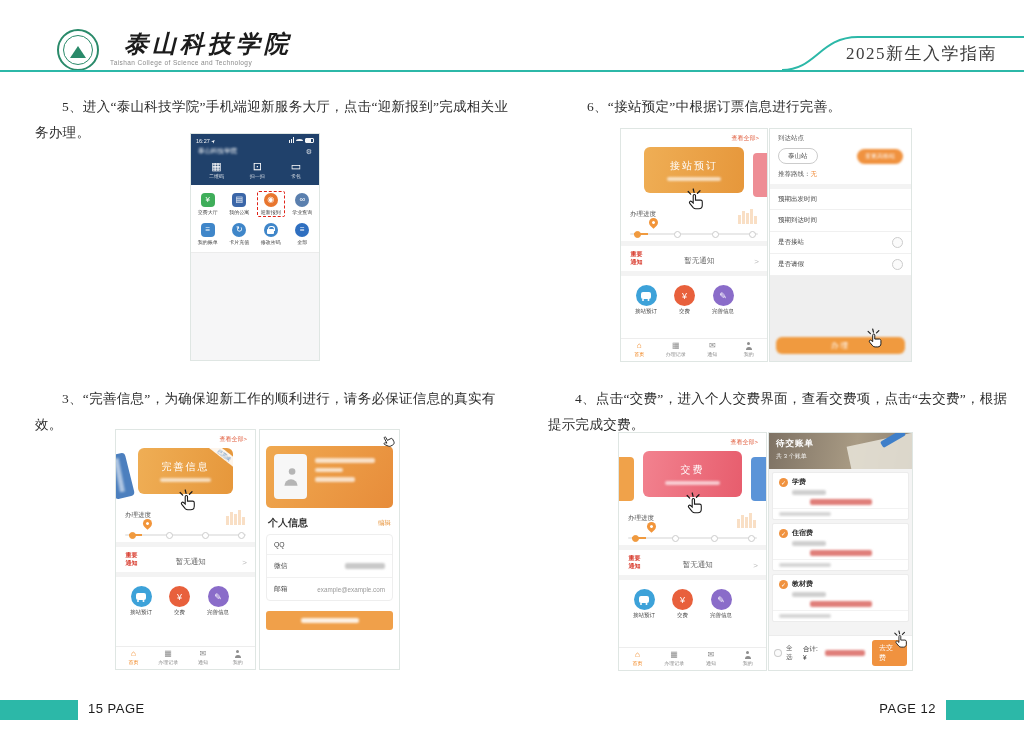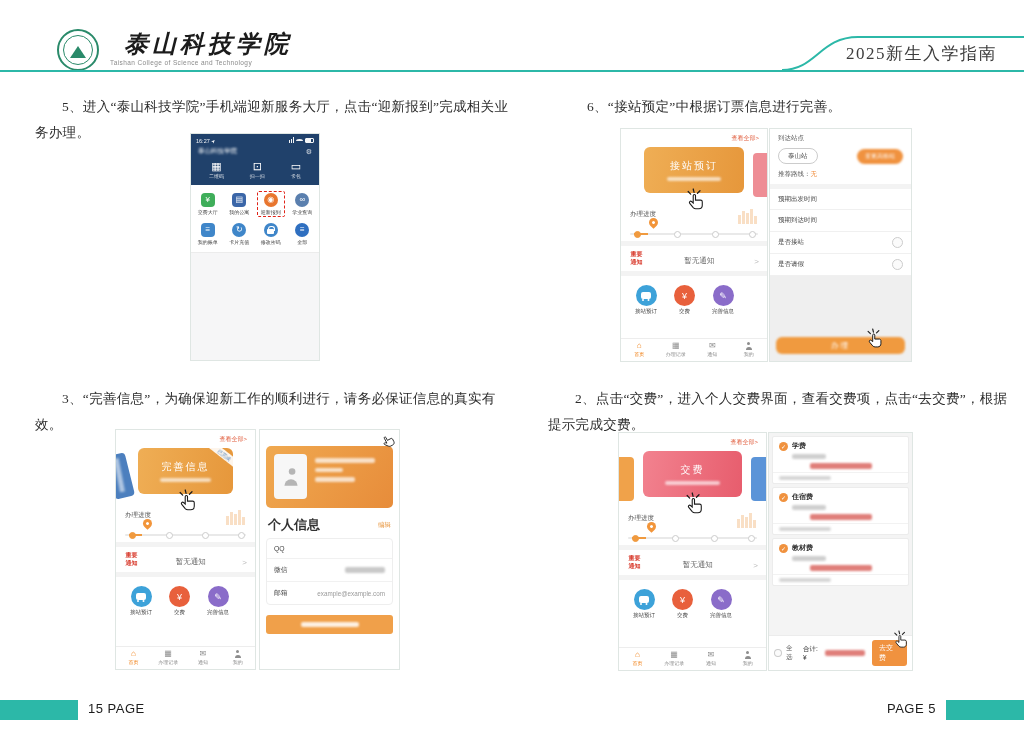--- a/index.html
+++ b/index.html
@@ -123,21 +123,21 @@
 
   
   .pf{padding:5px 6px;position:relative}
   .pf-hand{position:absolute;top:1px;right:2px;transform:rotate(-28deg)}
   .pf-card{margin-top:11px;height:62px;border-radius:5px;background:linear-gradient(125deg,#f0a950,#e78c3a);display:flex;padding:8px;gap:8px}
   .pf-avatar{width:33px;height:45px;background:#f7f7f7;border-radius:4px;display:flex;align-items:center;justify-content:center}
   .pf-avatar .i-person{color:#b5b5b5;transform:scale(2.2);transform-origin:center}
   .pf-lines{display:flex;flex-direction:column;gap:5px;margin-top:4px}
   .pf-lines span{display:block;background:rgba(255,255,255,.7);height:4.5px;border-radius:2px;filter:blur(1.1px)}
   .pf-inforow{display:flex;justify-content:space-between;align-items:center;padding:8px 2px 4px}
-  .pf-sec{font-size:13px;font-weight:bold;color:#333}
+  .pf-sec{font-size:10px;font-weight:bold;color:#333}
   .pf-edit{font-size:6.5px;color:#e8963f;filter:blur(.5px)}
   .pf-tbl{background:#fff;border:1px solid #eee;border-radius:4px}
   .pf-r{display:flex;justify-content:space-between;align-items:center;padding:6px 7px;border-bottom:1px solid #f1f1f1;min-height:17px}
   .pf-r:last-child{border-bottom:none}
   .pf-rl{font-size:6.8px;color:#444}
   .pf-rv{font-size:6.3px;color:#9a9a9a}
   .pf-btn{margin-top:10px;height:19px;background:#f0a04a;border-radius:3px;display:flex;align-items:center;justify-content:center}
   .pf-btn span{width:58px;height:5.5px;background:rgba(255,255,255,.85);border-radius:2px;filter:blur(1.2px)}
 
   
@@ -175,21 +175,21 @@
 <div class="abs logo-en">Taishan College of Science and Technology</div>
 <div class="abs hr-main"></div>
 <svg class="abs hdr-curve" width="246" height="38">
   <path d="M4 36 C 38 36, 42 3, 80 3 L 246 3" fill="none" stroke="#2cb8a8" stroke-width="2"></path>
 </svg>
 <div class="abs guide-title">2025新生入学指南</div>
 
 <p class="abs cap" style="left:35px;top:94px;width:478px">5、进入“泰山科技学院”手机端迎新服务大厅，点击“迎新报到”完成相关业务办理。</p>
 <p class="abs cap" style="left:35px;top:386px;width:478px">3、“完善信息”，为确保迎新工作的顺利进行，请务必保证信息的真实有效。</p>
 <p class="abs cap" style="left:560px;top:94px;width:450px">6、“接站预定”中根据订票信息进行完善。</p>
-<p class="abs cap" style="left:548px;top:386px;width:463px">2、点击“交费”，进入个人交费界面，查看交费项，点击“去交费”，根据提示完成交费。</p>
+<p class="abs cap" style="left:548px;top:386px;width:463px">4、点击“交费”，进入个人交费界面，查看交费项，点击“去交费”，根据提示完成交费。</p>
 
 <div class="phone" style="left:190px;top:133px;width:130px;height:228px">
   <div class="p-navy">
     <div class="p-status">
       <span><span>16:27</span> <span class="nav-arrow">➤</span></span>
       <span>
         <span class="sig">
             <i style="height:3px"></i>
             <i style="height:4.5px"></i>
             <i style="height:6px"></i>
@@ -562,20 +562,26 @@
         <span class="tl2">通知</span>
       </div>
     <div class="tab">
         <span class="i-person"></span>
         <span class="tl2">我的</span>
       </div>
   </div>
 </div>
 
 <div class="phone" style="left:768px;top:432px;width:145px;height:239px">
+  <div class="bl-hd">
+    <div class="bl-paper"></div>
+    <div class="bl-pen"></div>
+    <div class="bl-t">待交账单</div>
+    <div class="bl-s">共 3 个账单</div>
+  </div>
   <div class="bl-list">
     <div class="bl-card">
       <div class="bl-r1">
           <span class="chk">✓</span>
           <span class="bl-name">学费</span>
         </div>
       <div class="bl-sub bar"></div>
       <div class="bl-amt bar"></div>
       <div class="bl-div">
           <span class="bl-date bar" style="display:block"></span>
@@ -615,13 +621,13 @@
     <span class="tap pay" style="position:absolute;right:2px;top:-6px"><svg viewBox="0 0 26 28" width="18" height="20">
           <path class="tl" d="M7 7 4 4M11 5 10 1M15 6 18 3"></path>
           <path class="handp" d="M10 9v8.5l-2-1.7c-1.5-1.2-3.3.7-2.1 2.2l4.1 4.9c.8.9 1.9 1.4 3.1 1.4h3.6c2.2 0 4-1.8 4-4v-4.2c0-1.1-.9-2-2-2h-6V8.9c0-.8-.6-1.4-1.35-1.4-.74 0-1.35.6-1.35 1.4z"></path>
         </svg></span>
   </div>
 </div>
 
 <div class="abs pgblk" style="left:0"></div>
 <div class="abs pgtxt" style="left:88px">15 PAGE</div>
 <div class="abs pgblk" style="right:0"></div>
-<div class="abs pgtxt" style="right:88px">PAGE 5</div>
+<div class="abs pgtxt" style="right:88px">PAGE 12</div>
 
 </body></html>

